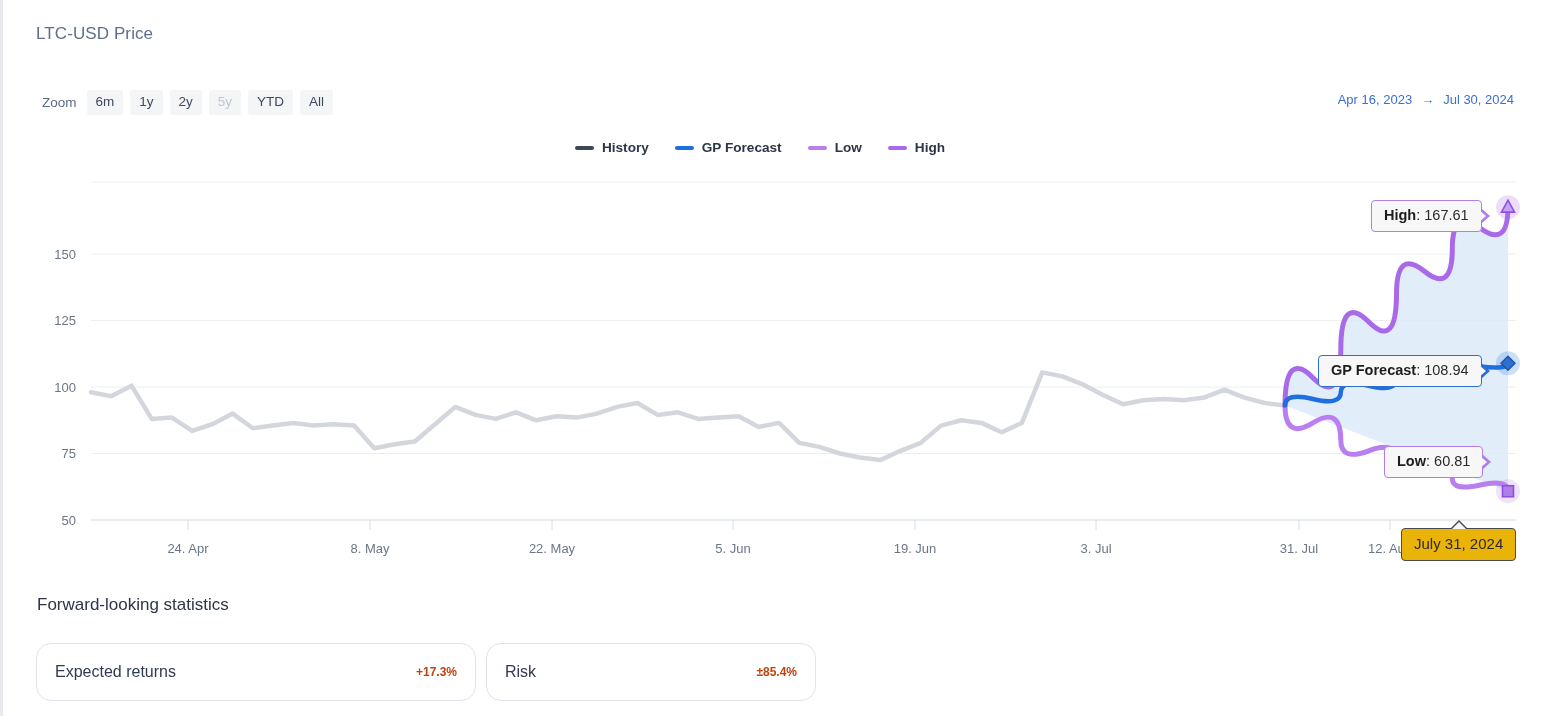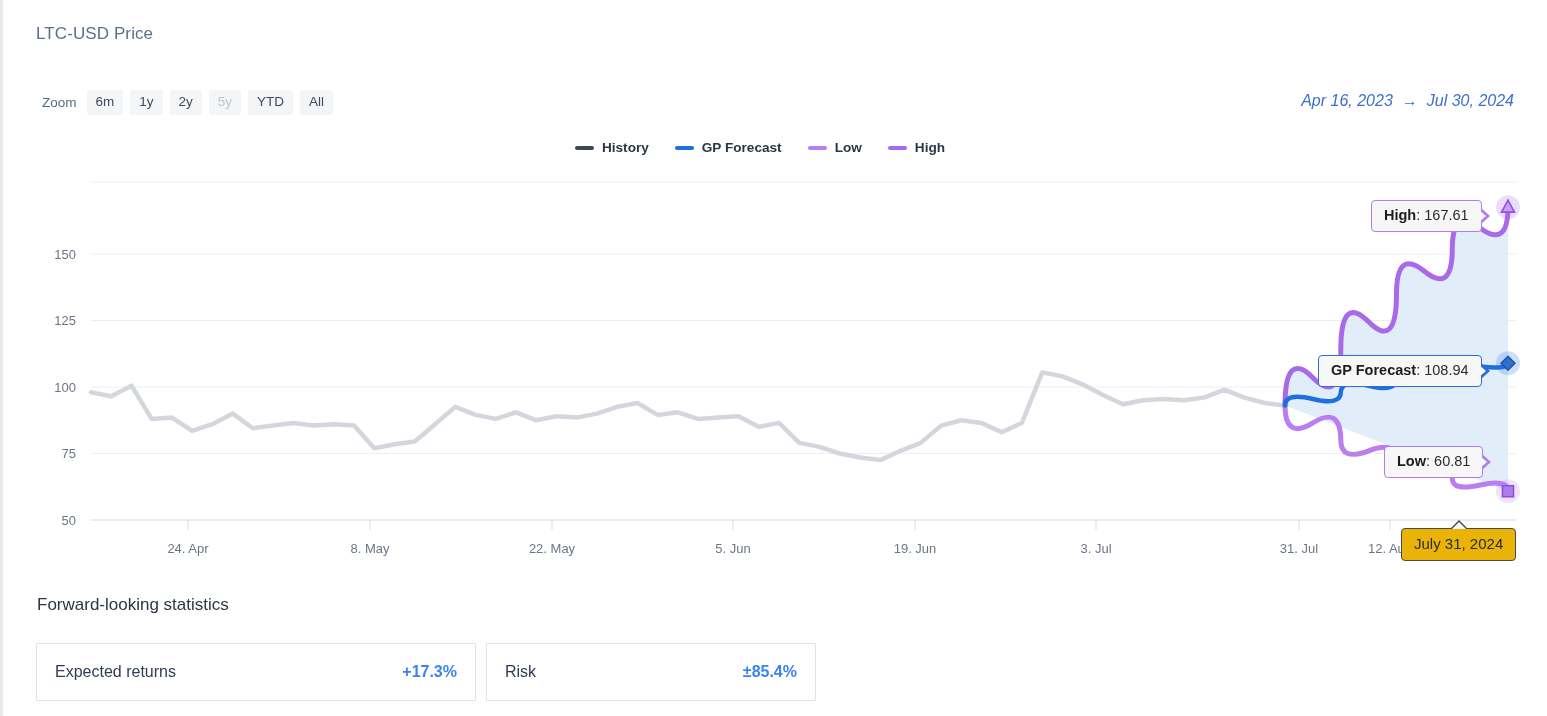--- a/index.html
+++ b/index.html
@@ -51,24 +51,23 @@
     font-family: "Liberation Sans", sans-serif;
     color: #3d4a5f;
     cursor: pointer;
     line-height: 1.15;
   }
   .zoom-btn.disabled { color: #bfc6d1; cursor: default; }
 
   #date-range {
     position: absolute;
     right: 33px; top: 92px;
-    font-size: 16px;
+    font-size: 13px;
     color: #3b6fd4;
     white-space: nowrap;
-    font-style: italic;
   }
   #date-range .arrow { margin: 0 9px; color: #3b6fd4; }
 
   
   #legend {
     position: absolute;
     left: 0; top: 140px;
     width: 1520px;
     display: flex;
     justify-content: center;
@@ -178,29 +177,29 @@
   #stats-row {
     position: absolute;
     left: 36px; top: 643px;
     width: 1476px;
     display: flex;
     gap: 10px;
   }
   .stat-card {
     background: #ffffff;
     border: 1px solid #dfe3ea;
-    border-radius: 1px;
+    border-radius: 15px;
     height: 58px;
     display: flex;
     align-items: center;
     justify-content: space-between;
     padding: 0 18px;
   }
   .stat-label { font-size: 16px; color: #2f3b52; }
-  .stat-value { font-size: 16px; font-weight: bold; color: #3b82f6; }
+  .stat-value { font-size: 12px; font-weight: bold; color: #c2410c; }
 </style>
 </head>
 <body>
 
 <div class="page-edge"></div>
 
 <div class="panel">
 
   <div id="chart-title">LTC-USD Price</div>
 

